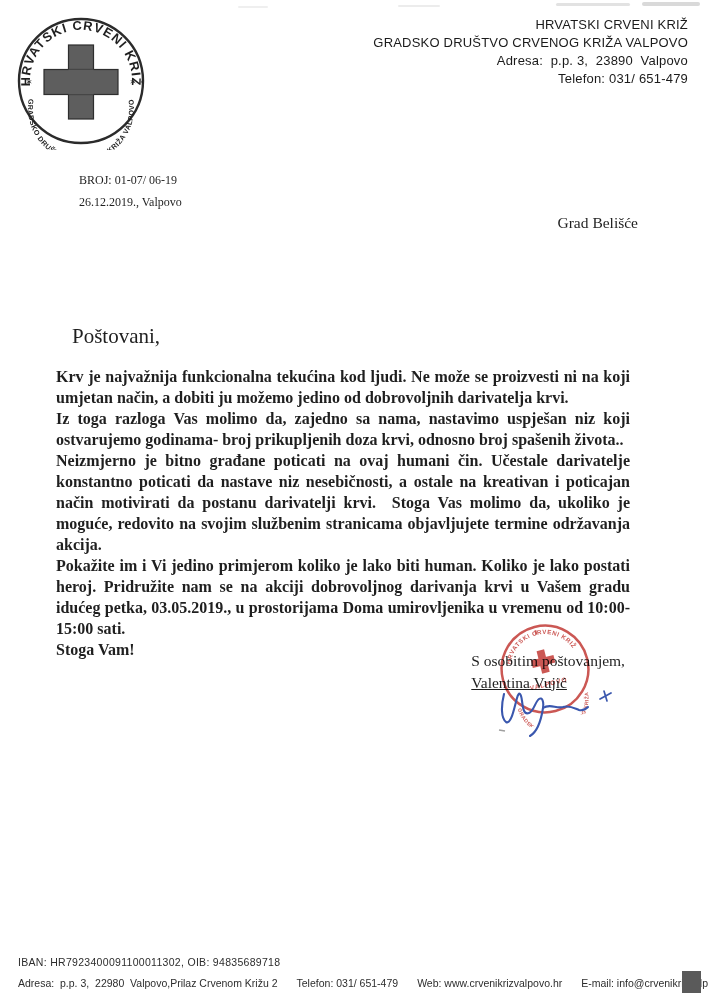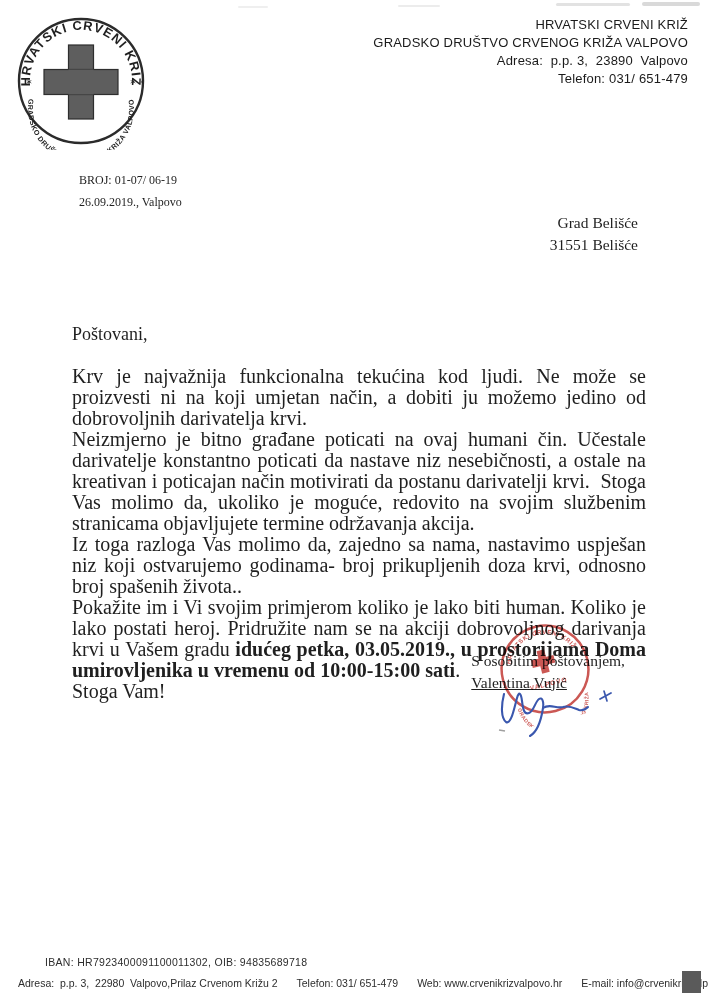--- a/index.html
+++ b/index.html
@@ -17,40 +17,40 @@
   .logo { position:absolute; left:12px; top:12px; }
 
   .org-block {
     position:absolute; top:16px; right:20px; text-align:right;
     font-family:"Liberation Sans", sans-serif; font-size:13px; line-height:18px;
     color:#1b1b1b; letter-spacing:0.2px;
   }
   .org-block div { white-space:pre; }
 
   .meta { position:absolute; left:79px; top:170px; font-size:12px; line-height:21.5px; }
-  .recipient { position:absolute; right:70px; top:212px; text-align:right; font-size:15.5px; line-height:21.5px;margin-left:28px; }
-  .salutation { position:absolute; left:72px; top:324px; font-size:18px; }
+  .recipient { position:absolute; right:70px; top:212px; text-align:left; font-size:15.5px; line-height:21.5px;margin-left:28px; }
+  .salutation { position:absolute; left:72px; top:324px; font-size:21px; }
 
   .body-block {
-    position:absolute; left:72px; top:366px; width:574px;
-    font-size:20px; line-height:21px; text-align:justify;
+    position:absolute; left:56px; top:366px; width:574px;
+    font-size:16px; line-height:21px; text-align:justify;font-weight:bold;
   }
   .body-block p { margin:0; white-space:pre-wrap; }
 
   .closing { position:absolute; top:650px; right:83px; text-align:left; font-size:15.5px; line-height:21.5px; }
   .closing .signer { padding-right:13px;text-decoration:underline; }
 
   .stamp {
     position:absolute; left:492px; top:616px;
     opacity:0.85; mix-blend-mode:multiply; transform:rotate(-14deg);
   }
   .signature { position:absolute; left:487px; top:682px; }
 
   .footer { font-family:"Liberation Sans", sans-serif; color:#2d2d2d; }
-  .footer-line1 { position:absolute; left:18px; top:956px; font-size:10.5px; letter-spacing:0.3px; white-space:pre;margin-left:27px; }
+  .footer-line1 { position:absolute; left:18px; top:956px; font-size:10.5px; letter-spacing:0.3px; white-space:pre; }
   .footer-line2 { position:absolute; left:18px; top:977px; font-size:10.5px; display:flex; gap:19px; }
   .footer-line2 span { white-space:pre; }
   .footer-square { position:absolute; right:7px; top:971px; width:19px; height:22px; background:#5a5a5a; }
 </style>
 </head>
 <body>
 
 <div class="page">
 
   <div class="artifact a1"></div>
@@ -81,35 +81,34 @@
 
   <div class="org-block">
     <div>HRVATSKI CRVENI KRIŽ</div>
     <div>GRADSKO DRUŠTVO CRVENOG KRIŽA VALPOVO</div>
     <div>Adresa:  p.p. 3,  23890  Valpovo</div>
     <div>Telefon: 031/ 651-479</div>
   </div>
 
   <div class="meta">
     <div>BROJ: 01-07/ 06-19</div>
-    <div>26.09.2019., Valpovo</div>
+    <div>26.12.2019., Valpovo</div>
   </div>
 
   <div class="recipient">
     <div>Grad Belišće</div>
-    <div>31551 Belišće</div>
   </div>
 
   <div class="salutation">Poštovani,</div>
 
   <div class="body-block" id="letter-body">
       <p><span>Krv je najvažnija funkcionalna tekućina kod ljudi. Ne može se proizvesti ni na koji umjetan način, a dobiti ju možemo jedino od dobrovoljnih darivatelja krvi.</span></p>
+      <p><span>Iz toga razloga Vas molimo da, zajedno sa nama, nastavimo uspješan niz koji ostvarujemo godinama- broj prikupljenih doza krvi, odnosno broj spašenih života..</span></p>
       <p><span>Neizmjerno je bitno građane poticati na ovaj humani čin. Učestale darivatelje konstantno poticati da nastave niz nesebičnosti, a ostale na kreativan i poticajan način motivirati da postanu darivatelji krvi.  Stoga Vas molimo da, ukoliko je moguće, redovito na svojim službenim stranicama objavljujete termine održavanja akcija.</span></p>
-      <p><span>Iz toga razloga Vas molimo da, zajedno sa nama, nastavimo uspješan niz koji ostvarujemo godinama- broj prikupljenih doza krvi, odnosno broj spašenih života..</span></p>
-      <p><span>Pokažite im i Vi svojim primjerom koliko je lako biti human. Koliko je lako postati heroj. Pridružite nam se na akciji dobrovoljnog darivanja krvi u Vašem gradu </span><b>idućeg petka, 03.05.2019., u prostorijama Doma umirovljenika u vremenu od 10:00-15:00 sati</b><span>.</span></p>
+      <p><span>Pokažite im i Vi jedino primjerom koliko je lako biti human. Koliko je lako postati heroj. Pridružite nam se na akciji dobrovoljnog darivanja krvi u Vašem gradu </span><b>idućeg petka, 03.05.2019., u prostorijama Doma umirovljenika u vremenu od 10:00-15:00 sati</b><span>.</span></p>
       <p><span>Stoga Vam!</span></p>
     </div>
 
   <div class="closing">
     <div>S osobitim poštovanjem,</div>
     <div class="signer">Valentina Vujić</div>
   </div>
 
   <svg class="stamp" width="106" height="106" viewBox="0 0 110 110">
     <defs>

